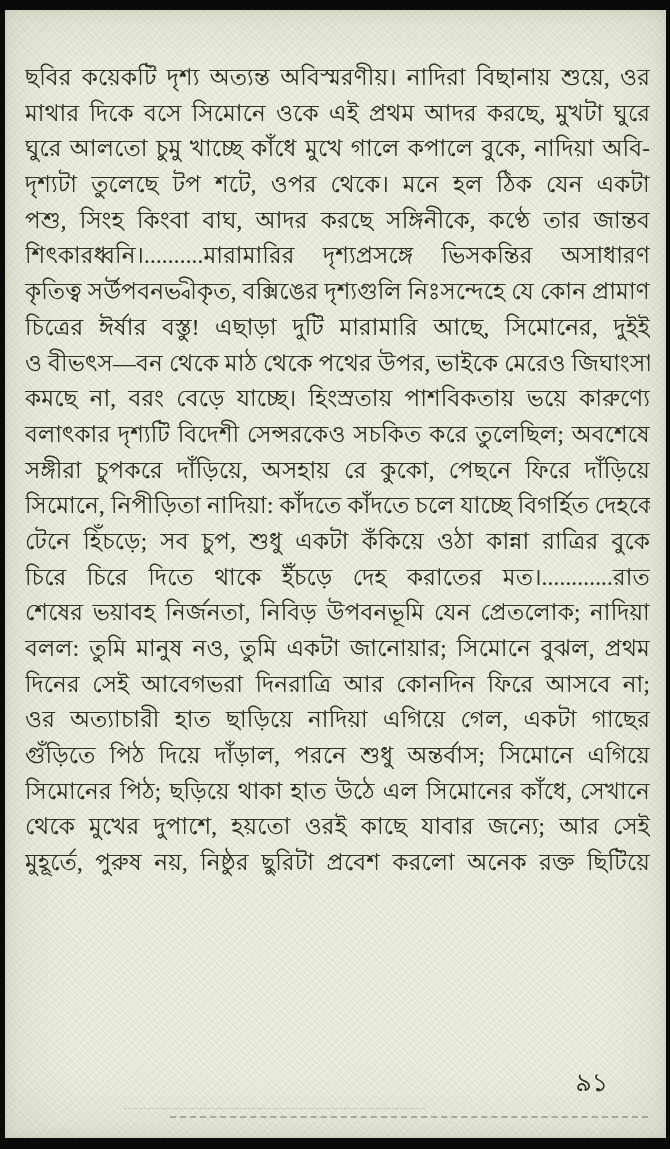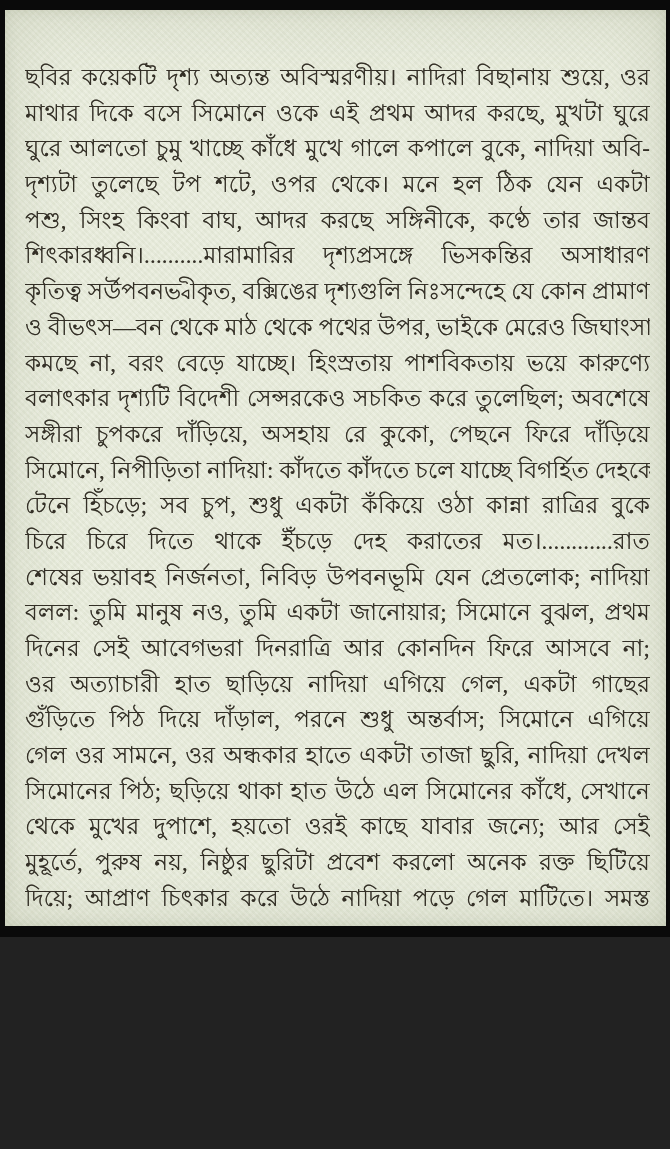--- a/index.html
+++ b/index.html
@@ -3,21 +3,21 @@
 <meta charset="utf-8">
 <style>
   html, body {
     margin: 0;
     padding: 0;
     background: #222;
   }
   .scan-page {
     position: relative;
     width: 670px;
-    height: 937px;
+    height: 1149px;
     box-sizing: border-box;
     border-style: solid;
     border-color: #0a0a0a;
     border-width: 10px 4px 11px 5px;
     background-color: #e9ecde;
     background-image:
       repeating-linear-gradient(45deg, rgba(208,214,192,0.22) 0 2px, rgba(240,243,230,0.22) 2px 4px),
       repeating-linear-gradient(-45deg, rgba(216,222,200,0.18) 0 3px, rgba(242,245,232,0.18) 3px 6px);
     box-shadow: inset 0 0 70px rgba(148,156,126,0.28), inset 0 0 12px rgba(148,156,126,0.25);
     overflow: hidden;
@@ -72,35 +72,34 @@
 
 <div class="scan-page">
   <div class="text-block">
     <div class="text-line">ছবির কয়েকটি দৃশ্য অত্যন্ত অবিস্মরণীয়। নাদিরা বিছানায় শুয়ে, ওর</div>
     <div class="text-line">মাথার দিকে বসে সিমোনে ওকে এই প্রথম আদর করছে, মুখটা ঘুরে</div>
     <div class="text-line">ঘুরে আলতো চুমু খাচ্ছে কাঁধে মুখে গালে কপালে বুকে, নাদিয়া অবি-</div>
     <div class="text-line">দৃশ্যটা তুলেছে টপ শটে, ওপর থেকে। মনে হল ঠিক যেন একটা</div>
     <div class="text-line">পশু, সিংহ কিংবা বাঘ, আদর করছে সঙ্গিনীকে, কণ্ঠে তার জান্তব</div>
     <div class="text-line">শিৎকারধ্বনি।..........মারামারির দৃশ্যপ্রসঙ্গে ভিসকন্তির অসাধারণ</div>
     <div class="text-line">কৃতিত্ব সর্উপবনভ্বীকৃত, বক্সিঙের দৃশ্যগুলি নিঃসন্দেহে যে কোন প্রামাণ্য</div>
+    <div class="text-line">চিত্রের ঈর্ষার বস্তু! এছাড়া দুটি মারামারি আছে, সিমোনের, দুইই</div>
     <div class="text-line">ও বীভৎস—বন থেকে মাঠ থেকে পথের উপর, ভাইকে মেরেও জিঘাংসা</div>
     <div class="text-line">কমছে না, বরং বেড়ে যাচ্ছে। হিংস্রতায় পাশবিকতায় ভয়ে কারুণ্যে</div>
     <div class="text-line">বলাৎকার দৃশ্যটি বিদেশী সেন্সরকেও সচকিত করে তুলেছিল; অবশেষে</div>
     <div class="text-line">সঙ্গীরা চুপকরে দাঁড়িয়ে, অসহায় রে কুকো, পেছনে ফিরে দাঁড়িয়ে</div>
     <div class="text-line">সিমোনে, নিপীড়িতা নাদিয়া: কাঁদতে কাঁদতে চলে যাচ্ছে বিগর্হিত দেহকে</div>
     <div class="text-line">টেনে হিঁচড়ে; সব চুপ, শুধু একটা কঁকিয়ে ওঠা কান্না রাত্রির বুকে</div>
     <div class="text-line">চিরে চিরে দিতে থাকে ইঁচড়ে দেহ করাতের মত।............রাত</div>
     <div class="text-line">শেষের ভয়াবহ নির্জনতা, নিবিড় উপবনভূমি যেন প্রেতলোক; নাদিয়া</div>
     <div class="text-line">বলল: তুমি মানুষ নও, তুমি একটা জানোয়ার; সিমোনে বুঝল, প্রথম</div>
     <div class="text-line">দিনের সেই আবেগভরা দিনরাত্রি আর কোনদিন ফিরে আসবে না;</div>
     <div class="text-line">ওর অত্যাচারী হাত ছাড়িয়ে নাদিয়া এগিয়ে গেল, একটা গাছের</div>
     <div class="text-line">গুঁড়িতে পিঠ দিয়ে দাঁড়াল, পরনে শুধু অন্তর্বাস; সিমোনে এগিয়ে</div>
-    <div class="text-line">গেল ওর সামনে, ওর অন্ধকার হাতে একটা তাজা ছুরি, নাদিয়া দেখল</div>
     <div class="text-line">সিমোনের পিঠ; ছড়িয়ে থাকা হাত উঠে এল সিমোনের কাঁধে, সেখানে</div>
     <div class="text-line">থেকে মুখের দুপাশে, হয়তো ওরই কাছে যাবার জন্যে; আর সেই</div>
     <div class="text-line">মুহূর্তে, পুরুষ নয়, নিষ্ঠুর ছুরিটা প্রবেশ করলো অনেক রক্ত ছিটিয়ে</div>
-    <div class="text-line">দিয়ে; আপ্রাণ চিৎকার করে উঠে নাদিয়া পড়ে গেল মাটিতে। সমস্ত</div>
   </div>
 
   <div class="footer-specks"></div>
   <div class="footer-rule"></div>
   <div class="page-number">৯১</div>
 </div>
 
 </body></html>

